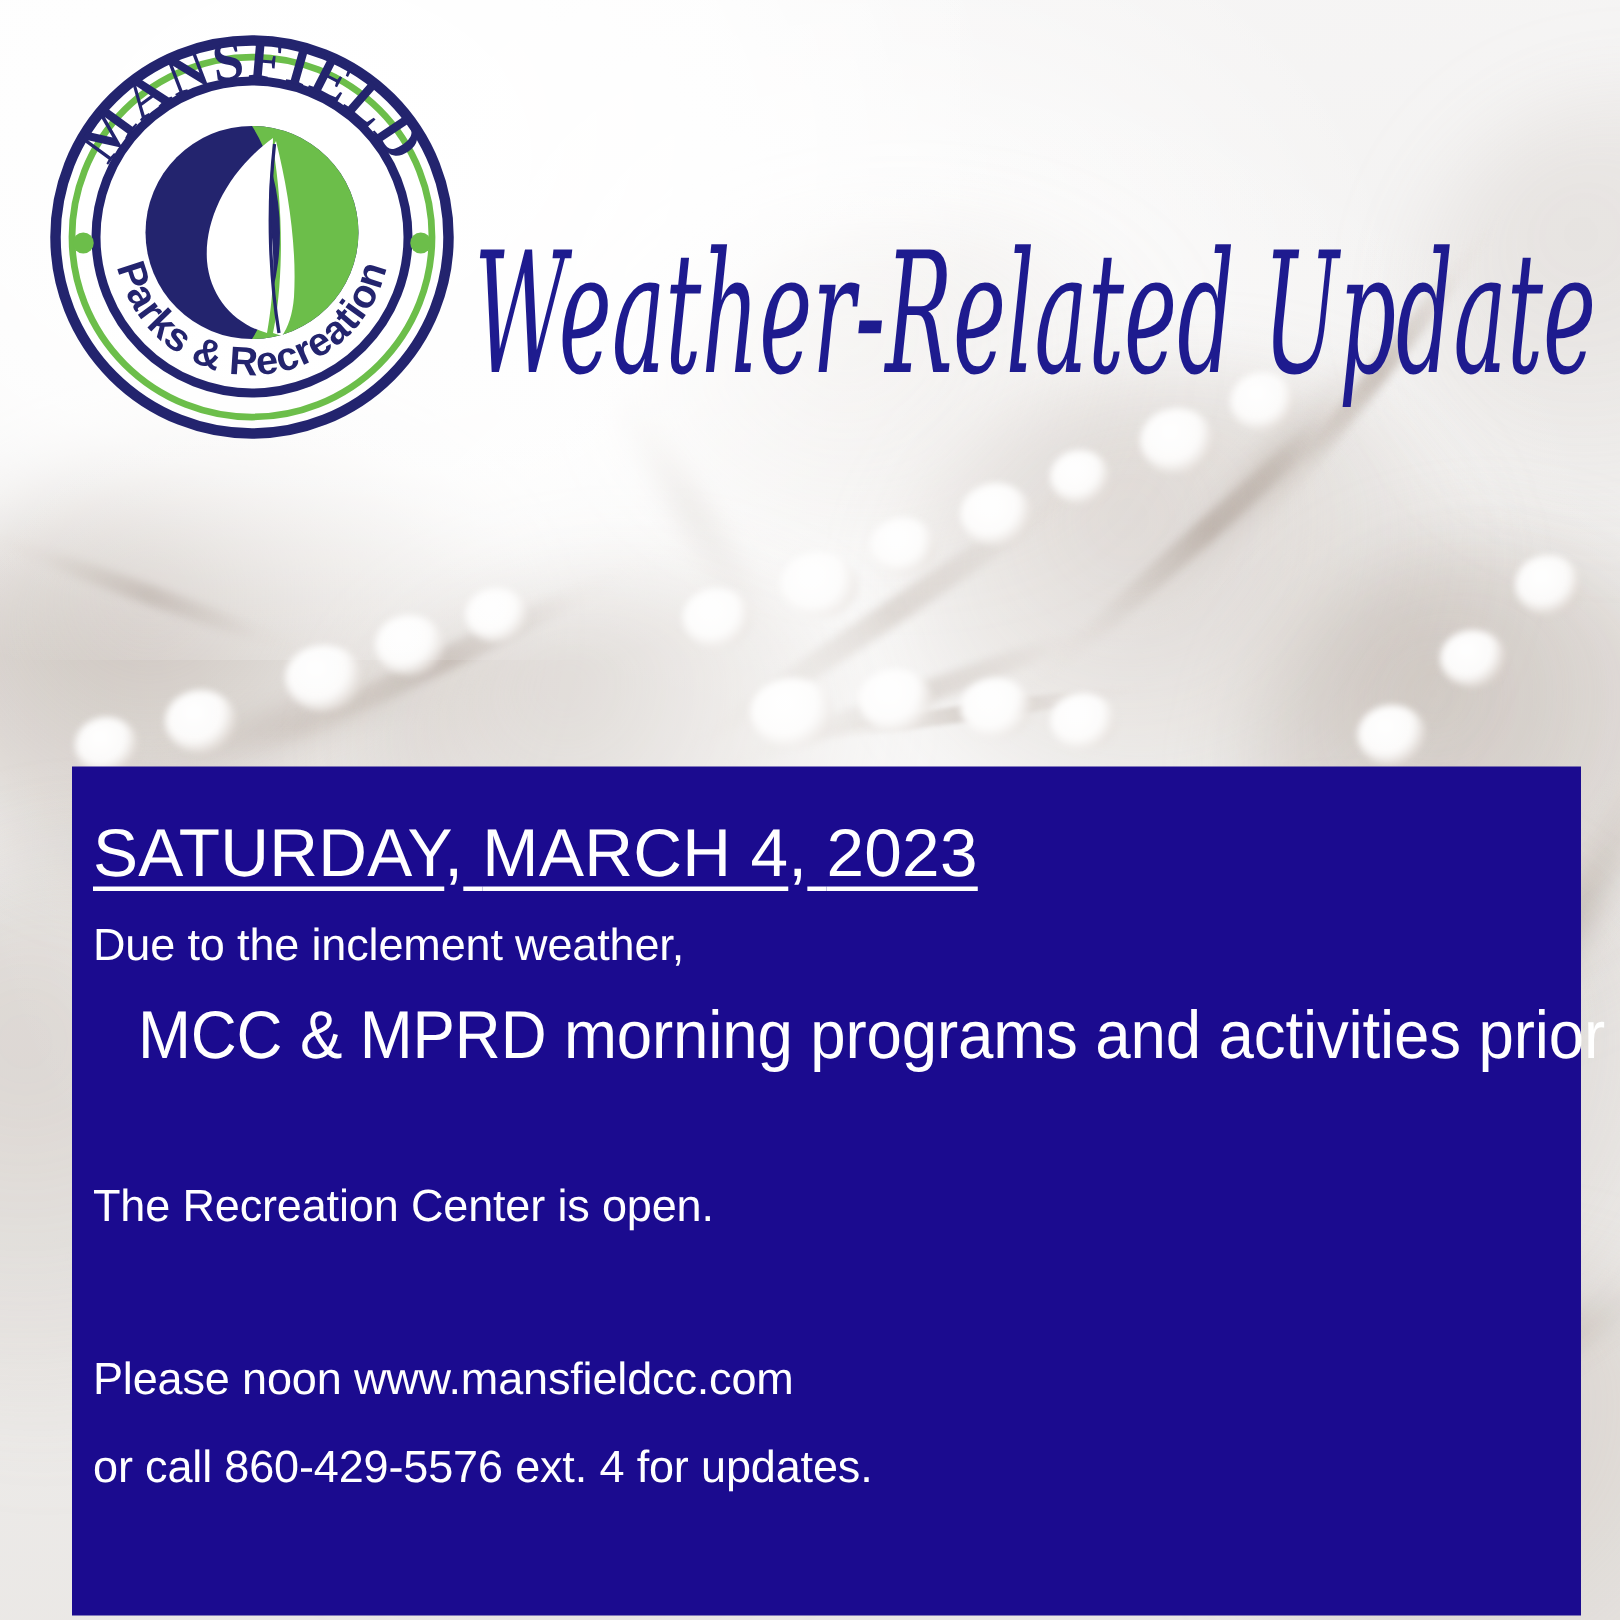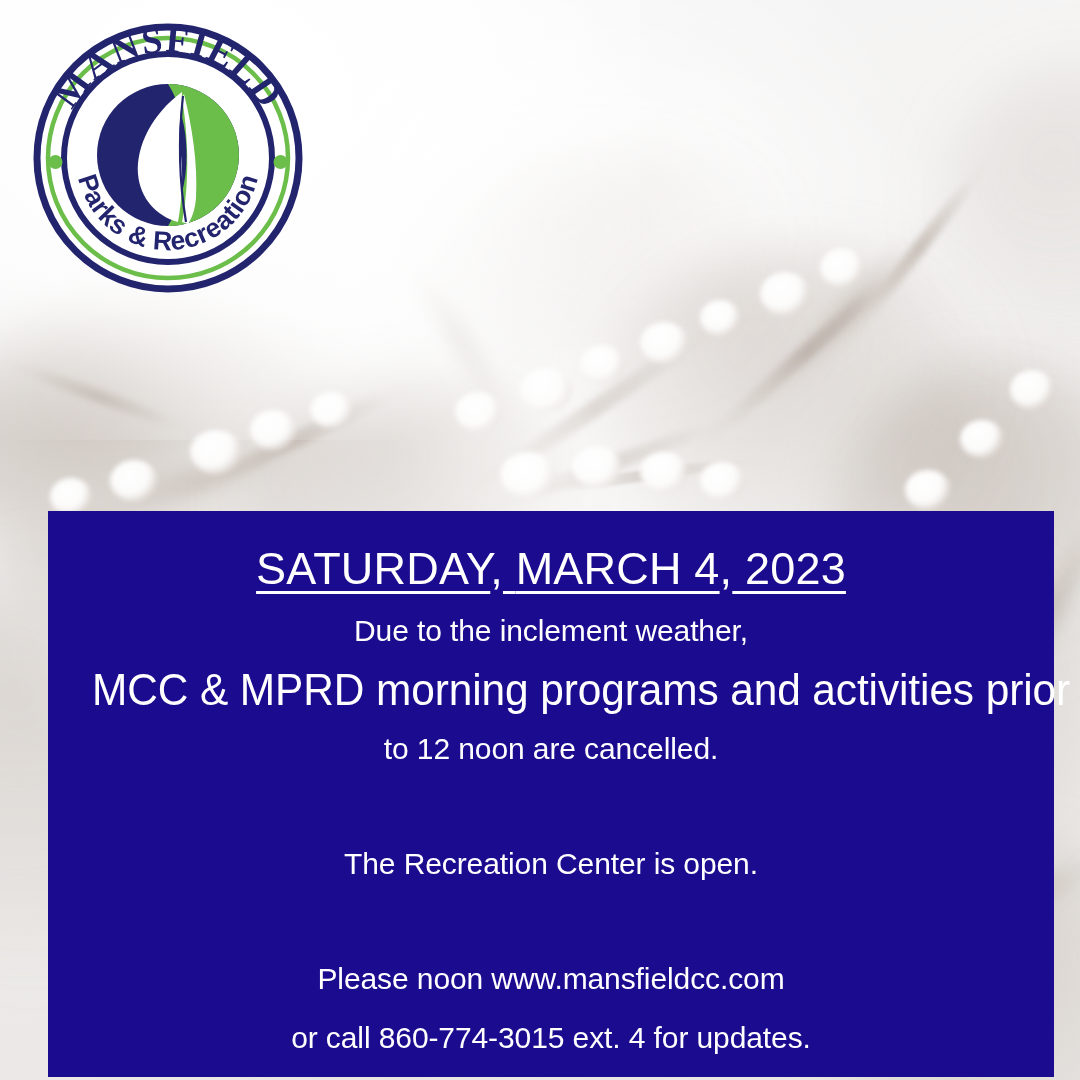--- a/index.html
+++ b/index.html
@@ -100,21 +100,20 @@
 
   
   .msgbox {
     position: absolute;
     left: 48px;
     top: 511px;
     width: 1006px;
     height: 566px;
     background: #1b0b8f;
     padding: 26px 14px 0 14px;
-    text-align: center;
     color: #ffffff;
   }
 
   .msg-line {
     font-family: "Liberation Sans Narrow", "Liberation Sans", sans-serif;
     font-stretch: condensed;
     font-size: 30px;
     line-height: 59px;
     letter-spacing: -0.1px;
     white-space: nowrap;
@@ -220,35 +219,39 @@
 
       <text font-family="&quot;Liberation Serif&quot;, serif" font-weight="700" font-size="37" letter-spacing="1.5" fill="#23246e">
         <textPath href="#arcTop" startOffset="50%" text-anchor="middle">MANSFIELD</textPath>
       </text>
       <text font-family="&quot;Liberation Sans&quot;, sans-serif" font-weight="700" font-size="26.5" letter-spacing="0.3" fill="#23246e">
         <textPath href="#arcBot" startOffset="50%" text-anchor="middle">Parks &amp; Recreation</textPath>
       </text>
     </svg>
   </div>
 
+  <div class="headline">
+    <svg viewBox="0 0 752 172" preserveAspectRatio="none">
+      <text x="0" y="126" textLength="748" lengthAdjust="spacingAndGlyphs">Weather-Related Update</text>
+    </svg>
+  </div>
 
   <div class="msgbox">
 
     <div class="msg-line msg-date"><span class="u">SATURDAY</span><span>,</span><span class="u">&nbsp;</span><span class="u">MARCH 4</span><span>,</span><span class="u">&nbsp;</span><span class="u">2023</span></div>
 
     <div class="msg-line">Due to the inclement weather,</div>
 
     <div class="msg-line msg-wide" style="display: inline-block; transform-origin: center center; transform: scaleX(0.9422);">MCC &amp; MPRD morning programs and activities prior</div>
 
-    <div class="msg-line">to 12 noon are cancelled.</div>
 
     <div class="spacer-md"></div>
 
     <div class="msg-line">The Recreation Center is open.</div>
 
     <div class="spacer-md"></div>
 
     <div class="msg-line">Please noon www.mansfieldcc.com</div>
 
-    <div class="msg-line">or call 860-774-3015 ext. 4 for updates.</div>
+    <div class="msg-line">or call 860-429-5576 ext. 4 for updates.</div>
   </div>
 
 </div>
 
 </body></html>

